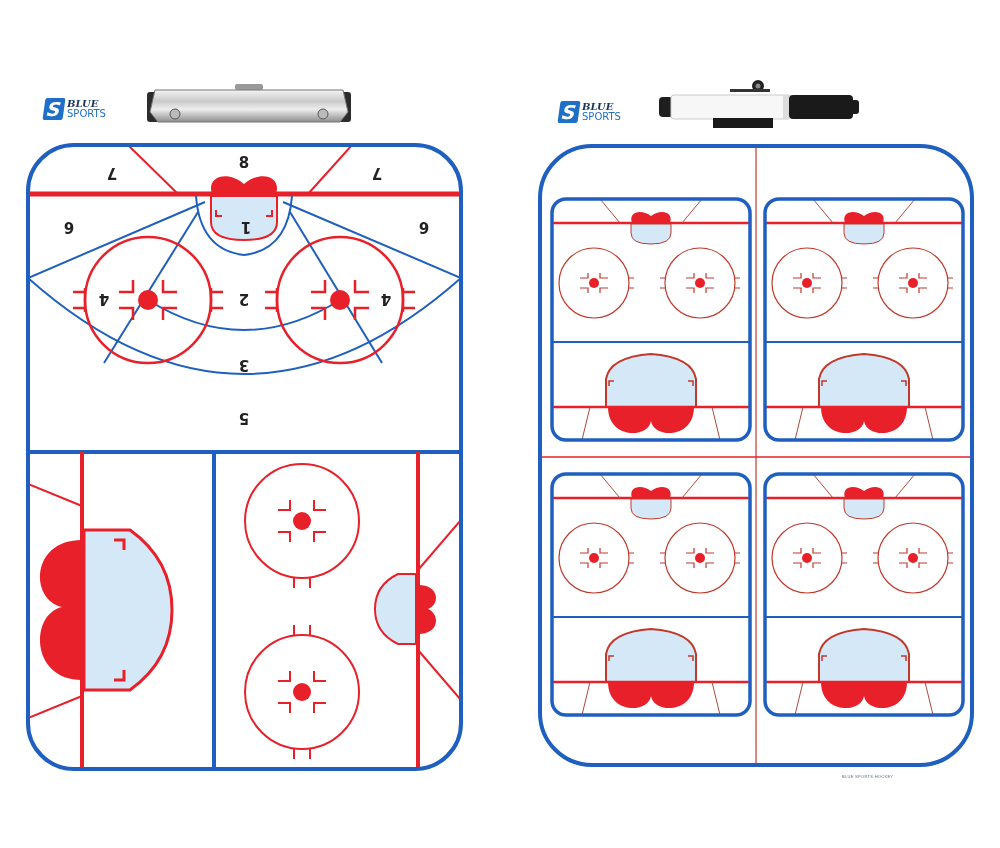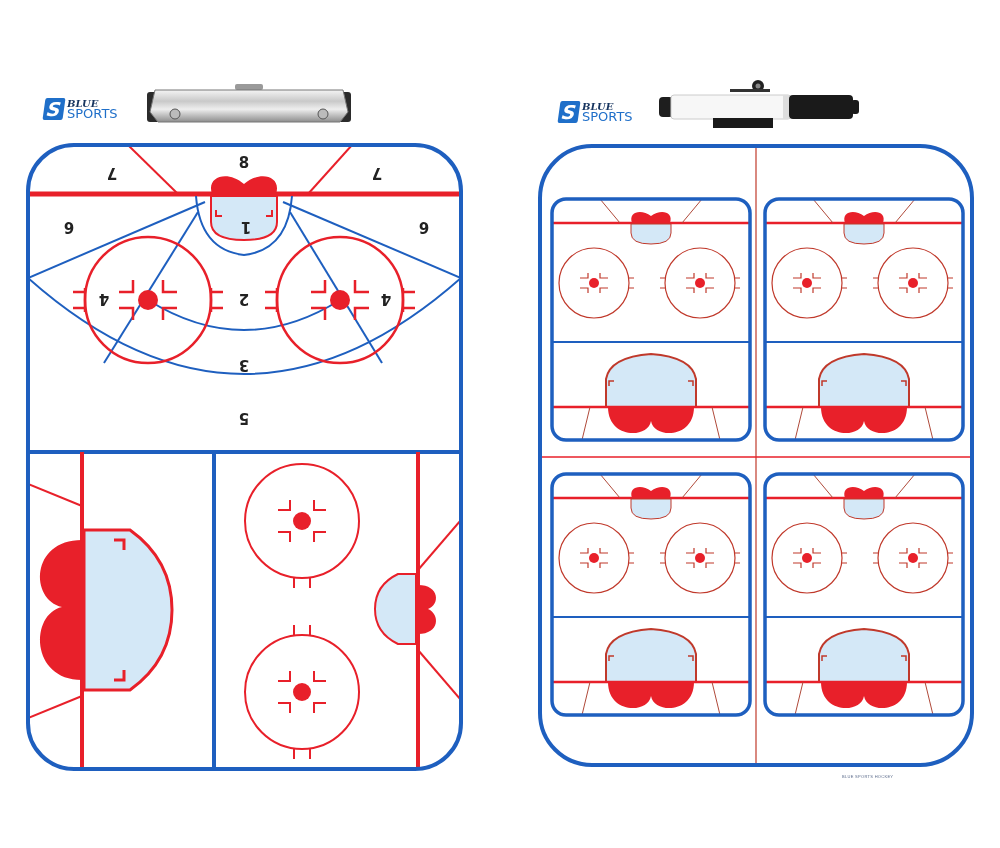--- a/index.html
+++ b/index.html
@@ -13,21 +13,21 @@
     position: absolute; display: flex; align-items: center; gap: 3px;
   }
   .brand .logo-s {
     width: 20px; height: 22px; background: #1f6fc9; color: #fff;
     font-family: "DejaVu Sans", sans-serif; font-weight: bold; font-style: italic;
     font-size: 19px; line-height: 22px; text-align: center;
     border-radius: 2px; transform: skewX(-8deg);
   }
   .brand .words { display: flex; flex-direction: column; line-height: 10px; }
   .brand .w1 { font-family: "DejaVu Serif", serif; font-weight: bold; font-style: italic; font-size: 10px; color: #16345f; }
-  .brand .w2 { font-family: "DejaVu Sans", sans-serif; font-size: 13px; color: #1f6fc9; }
+  .brand .w2 { font-family: "DejaVu Sans", sans-serif; font-size: 10px; color: #1f6fc9; }
   .board { position: absolute; }
   .board svg { display: block; }
   .fineprint {
     position: absolute; left: 842px; top: 774px; font-size: 4px; color: #5a6a8a; letter-spacing: 0.3px;
   }
   .numlabel {
     font-family: "DejaVu Sans", sans-serif; font-weight: bold; font-size: 15px; fill: #222;
   }
 </style>
 </head>

